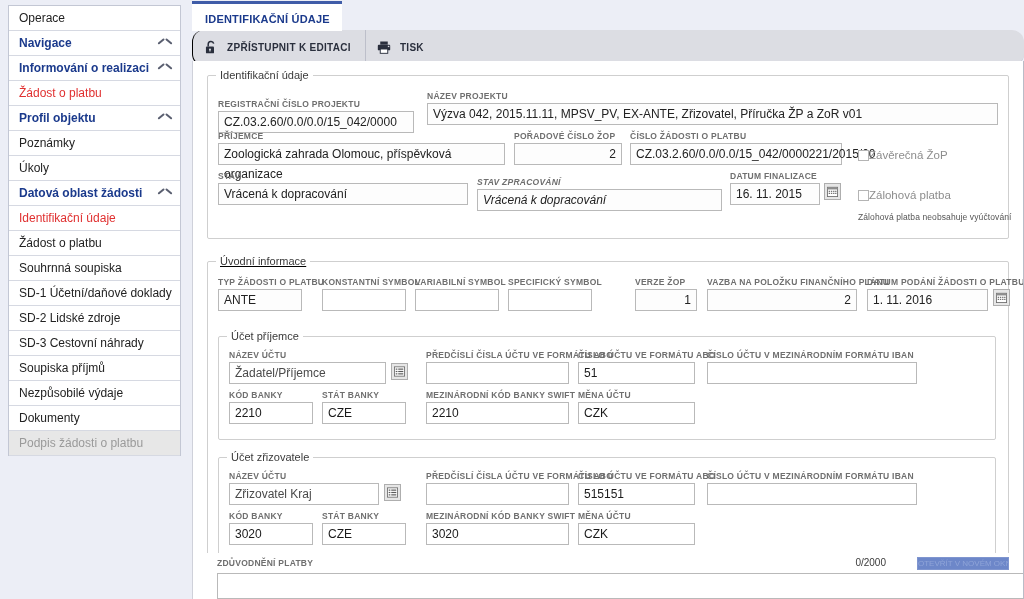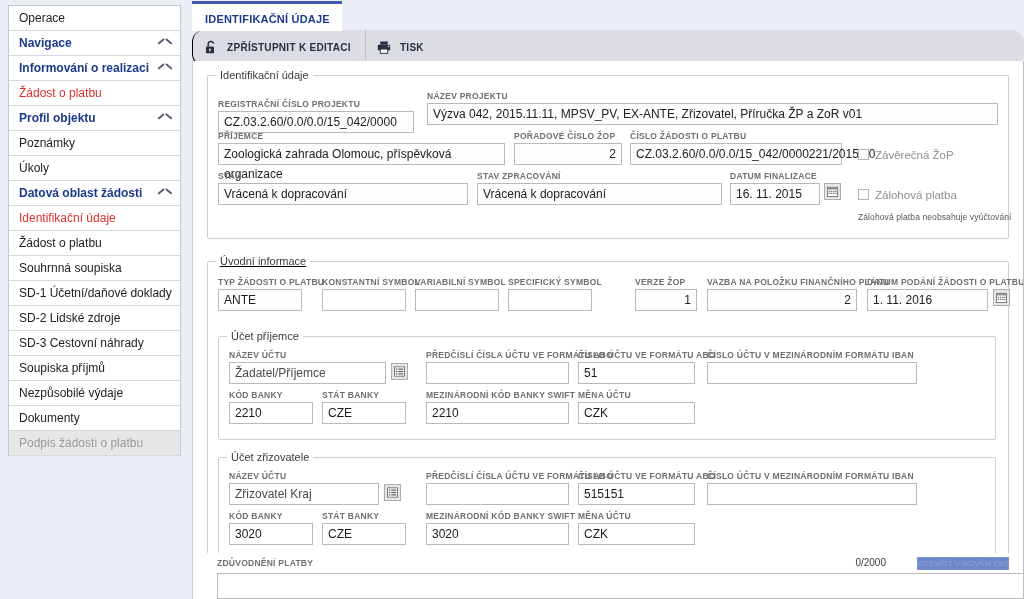--- a/index.html
+++ b/index.html
@@ -191,22 +191,21 @@
   }
   .inp.ro { background: #fdfdfd; color: #222; }
   .inp.num { text-align: right; }
   .inp.gray { color: #4a4a4a; }
   .inp.empty { background: #ffffff; }
 
   
   .cbrow {
     position: absolute;
     display: flex;
-    align-items: flex-start;
-    gap: 6px;
+    align-items: flex-end;
     font-size: 11.5px;
     color: #8d8d8d;
   }
   .cbox {
     width: 11px; height: 11px;
     border: 1px solid #b4b4b4;
     background: #fff;
     flex: 0 0 11px;
     display: block;
   }
@@ -399,21 +398,21 @@
           <div class="cbrow" style="left:650px; top:68px;">
             <span class="cbox"></span>
             <span>Závěrečná ŽoP</span>
           </div>
 
           <div class="fld" style="left:10px; top:90px; width:250px;">
             <span class="lbl">STAV</span>
             <div class="inp ro">Vrácená k dopracování</div>
           </div>
 
-          <div class="fld" style="left:269px; top:90px; width:245px;">
+          <div class="fld" style="left:269px; top:96px; width:245px;font-style:italic;">
             <span class="lbl">STAV ZPRACOVÁNÍ</span>
             <div class="inp ro">Vrácená k dopracování</div>
           </div>
 
           <div class="fld" style="left:522px; top:90px; width:90px;">
             <span class="lbl">DATUM FINALIZACE</span>
             <div class="inp ro">16. 11. 2015</div>
           </div>
           <span class="picker" style="left:616px; top:102px;">
             <svg viewBox="0 0 13 13" width="11" height="11">

